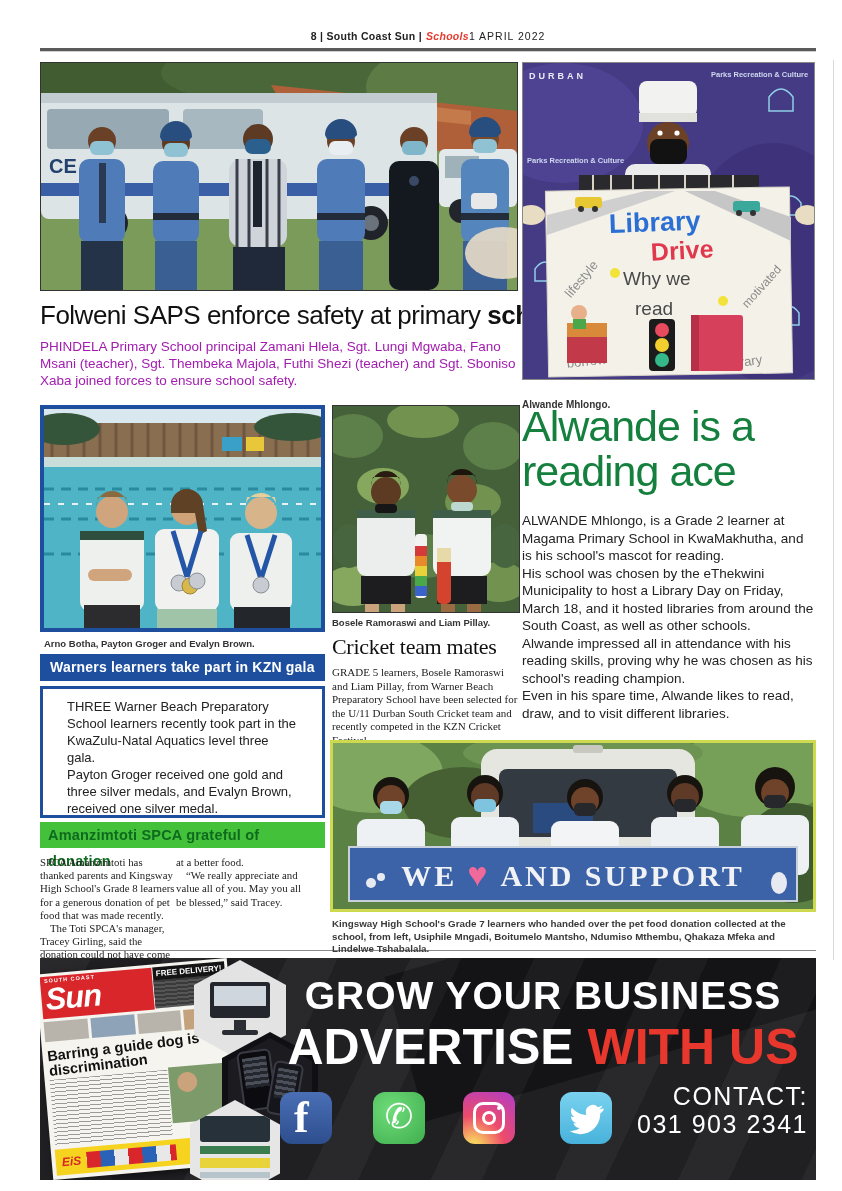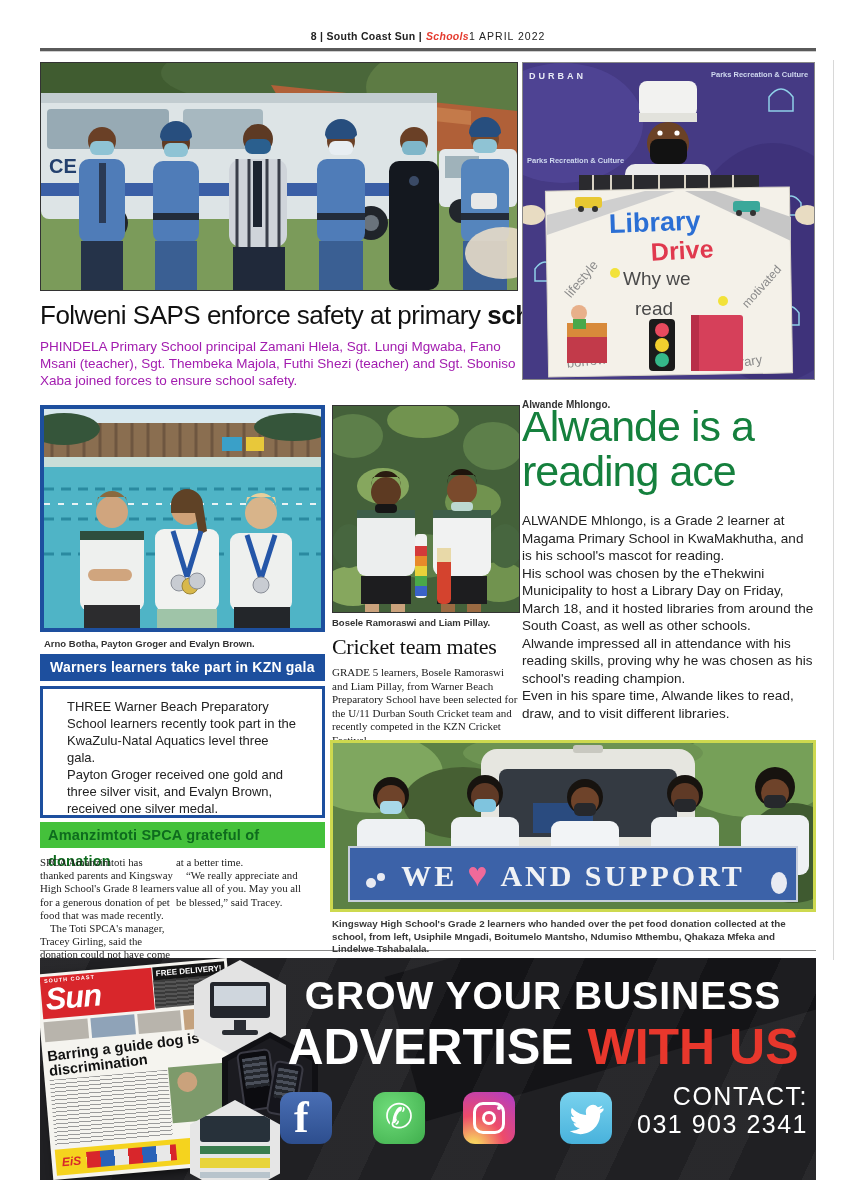--- a/index.html
+++ b/index.html
@@ -337,21 +337,21 @@
         <circle cx="217" cy="176" r="8" fill="#c8ccd2" stroke="#8a8f98"></circle>
         <rect x="190" y="198" width="56" height="21" fill="#23262a"></rect>
       </g>
     </svg>
   </div>
   <div class="abs cap" style="left:44px;top:638px;width:281px;font-size:9.5px;">Arno Botha, Payton Groger and Evalyn Brown.</div>
 
   <div class="abs bar-blue" style="left:40px;top:654px;width:285px;height:27px;box-sizing:border-box;">Warners learners take part in KZN gala</div>
   <div class="abs box-blue" style="left:40px;top:686px;width:285px;height:132px;">
     <p>THREE Warner Beach Preparatory School learners recently took part in the KwaZulu-Natal Aquatics level three gala.</p>
-    <p>Payton Groger received one gold and three silver visit, and Evalyn Brown, received one silver medal.</p>
+    <p>Payton Groger received one gold and three silver medals, and Evalyn Brown, received one silver medal.</p>
   </div>
 
   <div class="abs photo" style="left:332px;top:405px;width:188px;height:208px;border:1px solid #333;">
     <svg viewBox="0 0 186 206" preserveAspectRatio="none">
       <rect width="186" height="206" fill="#44613a"></rect>
       <ellipse cx="20" cy="30" rx="30" ry="22" fill="#5d7f4a"></ellipse>
         <ellipse cx="90" cy="14" rx="36" ry="18" fill="#71934f"></ellipse>
       <ellipse cx="160" cy="40" rx="30" ry="24" fill="#5d7f4a"></ellipse>
         <ellipse cx="50" cy="80" rx="26" ry="18" fill="#86a75e"></ellipse>
       <ellipse cx="140" cy="96" rx="28" ry="18" fill="#71934f"></ellipse>
@@ -399,21 +399,21 @@
   <div class="abs h-cricket" style="left:332px;top:634px;width:188px;">Cricket team mates</div>
   <div class="abs cricket-body" style="left:332px;top:666px;width:188px;">GRADE 5 learners, Bosele Ramoraswi and Liam Pillay, from Warner Beach Preparatory School have been selected for the U/11 Durban South Cricket team and recently competed in the KZN Cricket Festival.</div>
 
   <div class="abs bar-green" style="left:40px;top:822px;width:285px;height:26px;box-sizing:border-box;">Amanzimtoti SPCA grateful of donation</div>
   <div class="abs spca-cols" style="left:40px;top:856px;width:285px;">
     <div class="col">
       <p>SPCA Amanzimtoti has thanked parents and Kingsway High School's Grade 8 learners for a generous donation of pet food that was made recently.</p>
       <p class="ind">The Toti SPCA's manager, Tracey Girling, said the donation could not have come</p>
     </div>
     <div class="col">
-      <p>at a better time.</p>
+      <p>at a better food.</p>
       <p class="ind">“We really appreciate and value all of you. May you all be blessed,” said Tracey.</p>
     </div>
   </div>
   <div class="abs rule-thin" style="left:40px;top:950px;width:776px;"></div>
 
   <div class="abs photo" style="left:330px;top:740px;width:486px;height:172px;border:3px solid #cdd94f;">
     <svg viewBox="0 0 480 166" preserveAspectRatio="none">
       <rect width="480" height="166" fill="#5c8145"></rect>
       <ellipse cx="40" cy="30" rx="70" ry="40" fill="#7fa75f"></ellipse>
         <ellipse cx="130" cy="60" rx="60" ry="36" fill="#465f33"></ellipse>
@@ -460,21 +460,21 @@
       </g>
       <g>
         <rect x="16" y="104" width="448" height="54" fill="#3c62a8" stroke="#c8cfdd" stroke-width="2"></rect>
         <circle cx="38" cy="140" r="5" fill="#e8eaf2"></circle>
           <circle cx="48" cy="134" r="4" fill="#e8eaf2"></circle>
         <ellipse cx="446" cy="140" rx="8" ry="11" fill="#e8eaf2"></ellipse>
         <text x="240" y="143" text-anchor="middle" font-family="Liberation Serif,serif" font-size="30" font-weight="bold" fill="#f0f2f5" letter-spacing="3"><tspan>WE</tspan><tspan dx="10" fill="#ef6a9a" font-size="34">♥</tspan><tspan dx="10">AND SUPPORT</tspan></text>
       </g>
     </svg>
   </div>
-  <div class="abs cap" style="left:332px;top:918px;width:482px;color:#3a3a3a;font-size:9.8px;">Kingsway High School's Grade 2 learners who handed over the pet food donation collected at the school, from left, Usiphile Mngadi, Boitumelo Mantsho, Ndumiso Mthembu, Qhakaza Mfeka and Lindelwe Tshabalala.</div>
+  <div class="abs cap" style="left:332px;top:918px;width:482px;color:#3a3a3a;font-size:9.8px;">Kingsway High School's Grade 7 learners who handed over the pet food donation collected at the school, from left, Usiphile Mngadi, Boitumelo Mantsho, Ndumiso Mthembu, Qhakaza Mfeka and Lindelwe Tshabalala.</div>
 
   <div class="abs ad">
     <div class="band"></div>
     <div class="stripes"></div>
 
     <div class="adl">
       <div class="np">
         <div class="np-mast">
           <div class="mt">SOUTH COAST</div>
           <div class="m">Sun</div>

